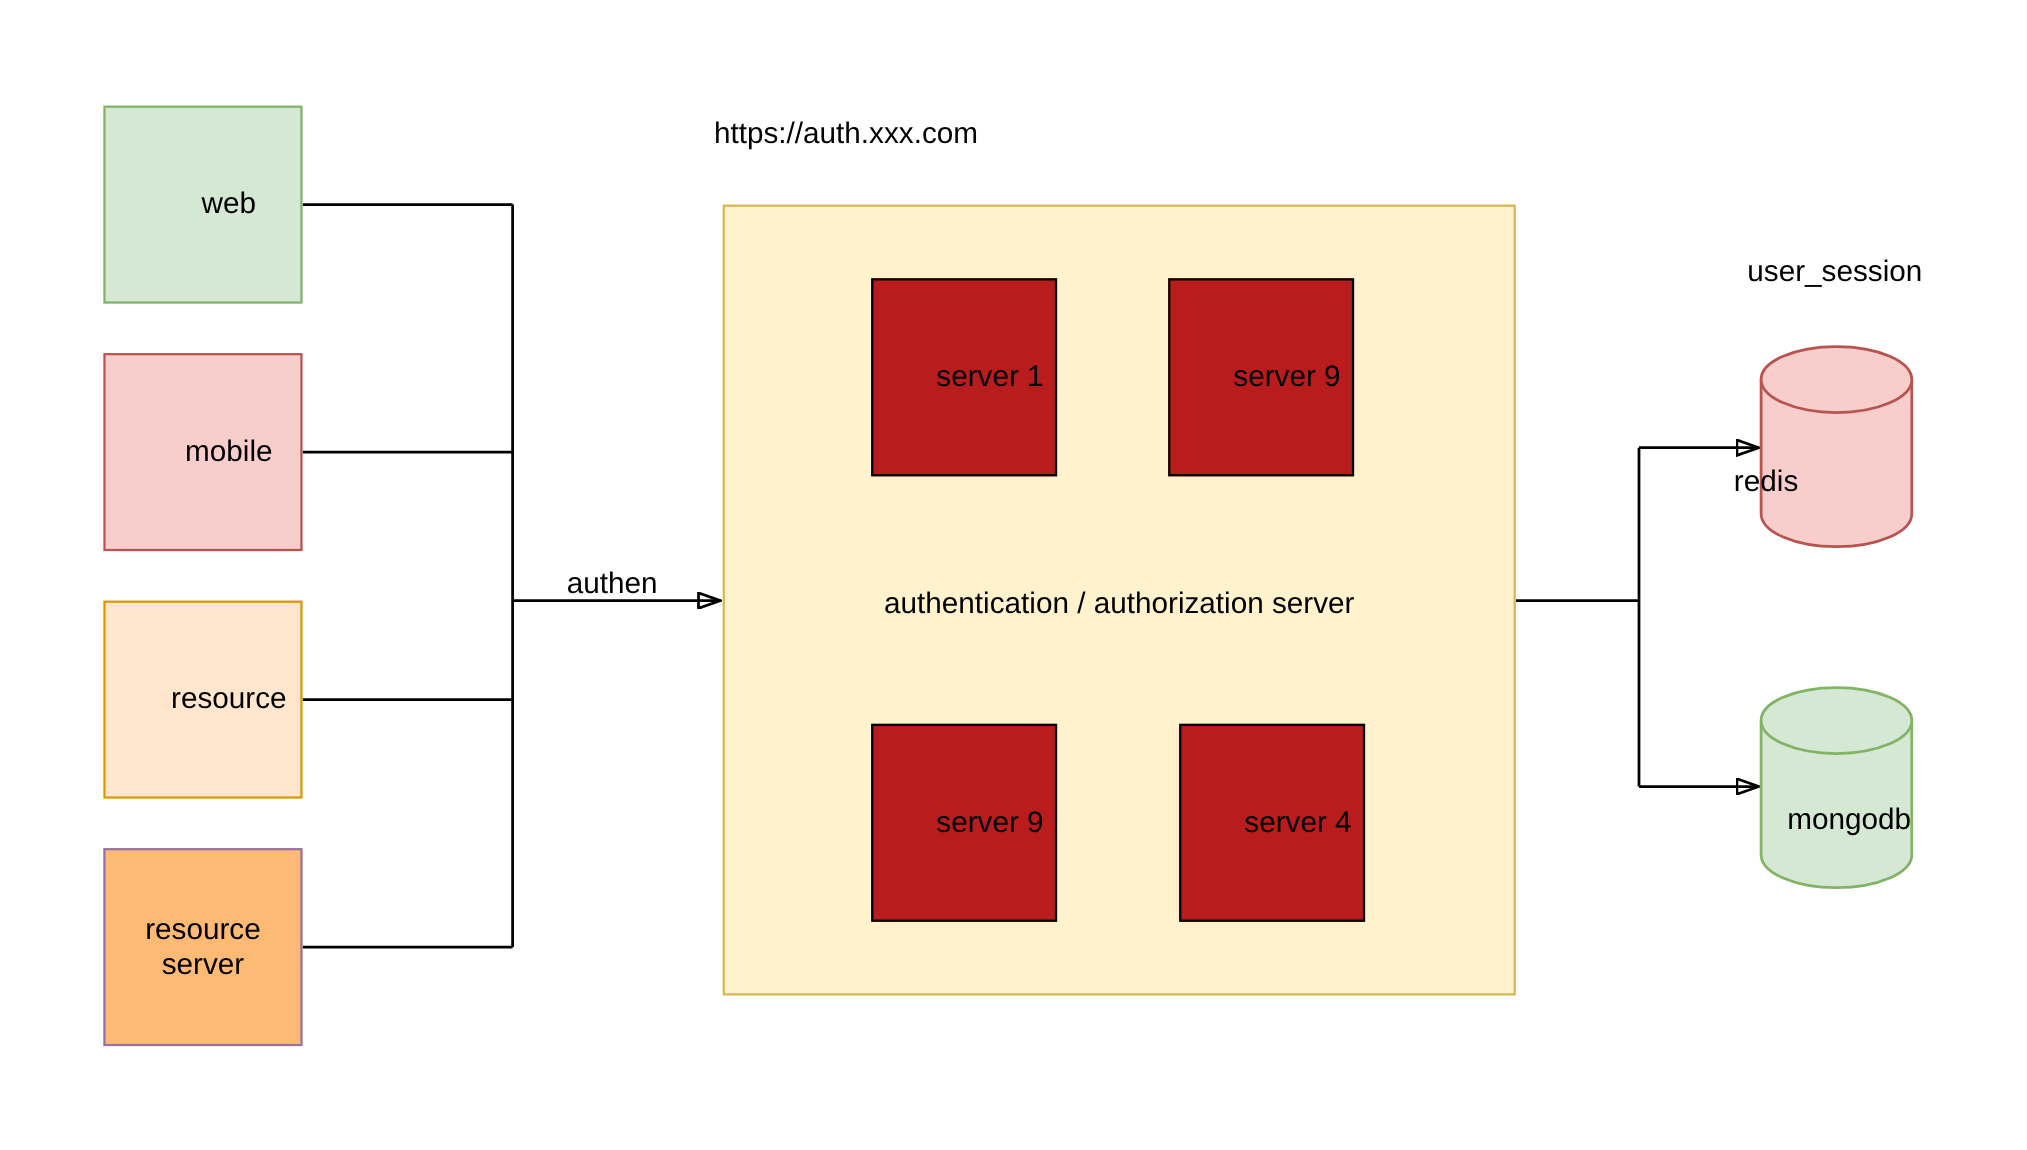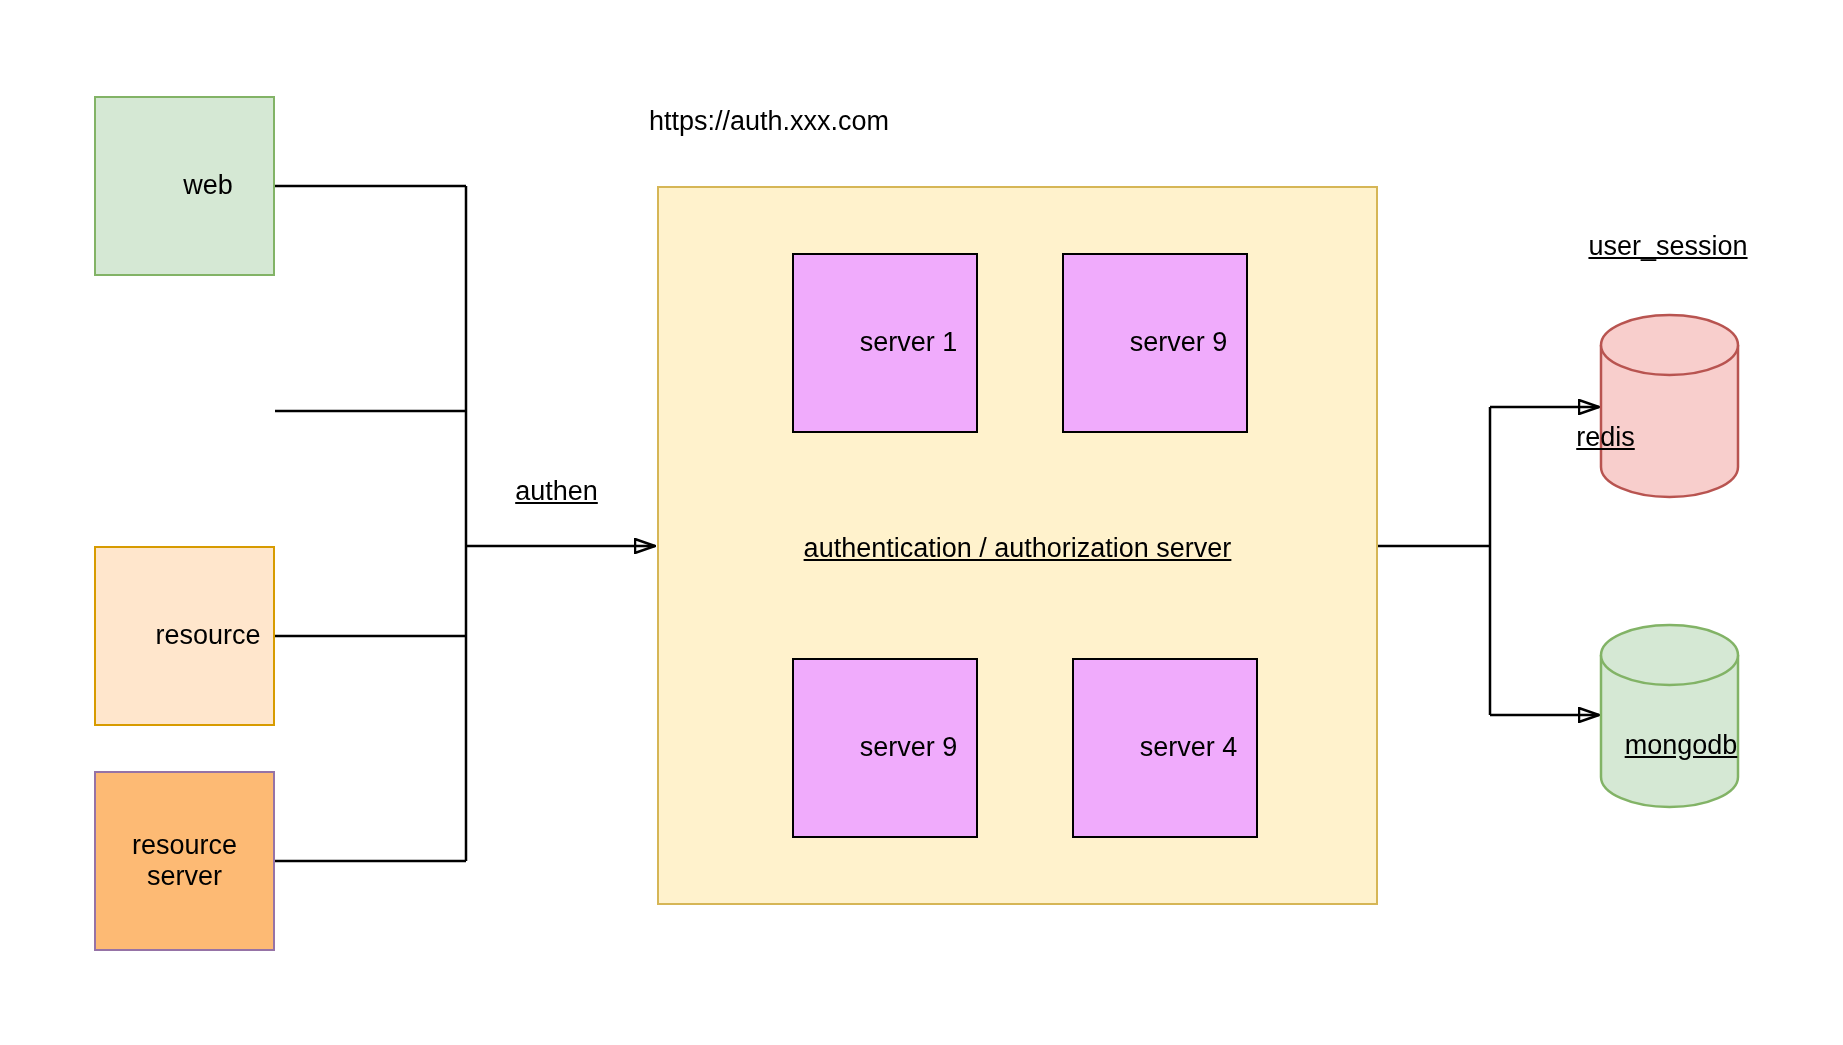--- a/index.html
+++ b/index.html
@@ -30,30 +30,30 @@
   .c-orange { background: #ffe6cc; border-color: #d79b00; }
   .c-purple { background: #fdba74; border-color: #9673a6; }
   .auth-group {
     position: absolute;
     left: 657px; top: 186px; width: 721px; height: 719px;
     box-sizing: border-box;
     background: #fff2cc;
     border: 2px solid #d6b656;
   }
   .server-box {
-    width: 186px; height: 180px;
-    background: #f0abfc; border-color: #000000;
+    width: 169px; height: 180px;
+    background: #b91c1c; border-color: #000000;
   }
   .lbl {
     position: absolute;
     height: 30px;
     line-height: 30px;
     white-space: nowrap;
   }
-  .lbl-center { text-align: center; text-decoration: underline; }
+  .lbl-center { text-align: center; }
   .edges { position: absolute; left: 0; top: 0; }
   .edges path { stroke: #000000; stroke-width: 2.5; fill: none; }
   .cyl { position: absolute; overflow: visible; }
   .cyl path, .cyl ellipse { stroke-width: 2.5; }
   .cyl-redis path, .cyl-redis ellipse { fill: #f8cecc; stroke: #b85450; }
   .cyl-mongo path, .cyl-mongo ellipse { fill: #d5e8d4; stroke: #82b366; }
 </style>
 </head>
 <body>
 
@@ -73,28 +73,31 @@
     <path d="M466,546 H655" marker-end="url(#arrow)"></path>
     <path d="M1378,546 H1490"></path>
     <path d="M1490,407 V715"></path>
     <path d="M1490,407 H1599" marker-end="url(#arrow)"></path>
     <path d="M1490,715 H1599" marker-end="url(#arrow)"></path>
   </svg>
 
   <div class="node client c-green" style="top:96px">
     <span>web</span>
   </div>
+  <div class="node client c-red" style="top:321px">
+    <span>mobile</span>
+  </div>
   <div class="node client c-orange" style="top:546px">
     <span>resource</span>
   </div>
   <div class="node client c-purple" style="top:771px;white-space:normal;padding:0 20px">
     <span>resource server</span>
   </div>
 
-  <div class="lbl lbl-center" style="left:466px;top:476px;width:181px">authen</div>
+  <div class="lbl lbl-center" style="left:466px;top:515px;width:181px">authen</div>
 
   <div class="lbl" style="left:649px;top:106px">https://auth.xxx.com</div>
 
   <div class="auth-group"></div>
 
   <div class="lbl lbl-center" style="left:657px;top:533px;width:721px">authentication / authorization server</div>
 
   <div class="node server-box" style="left:792px;top:253px">
     <span>server 1</span>
   </div>

